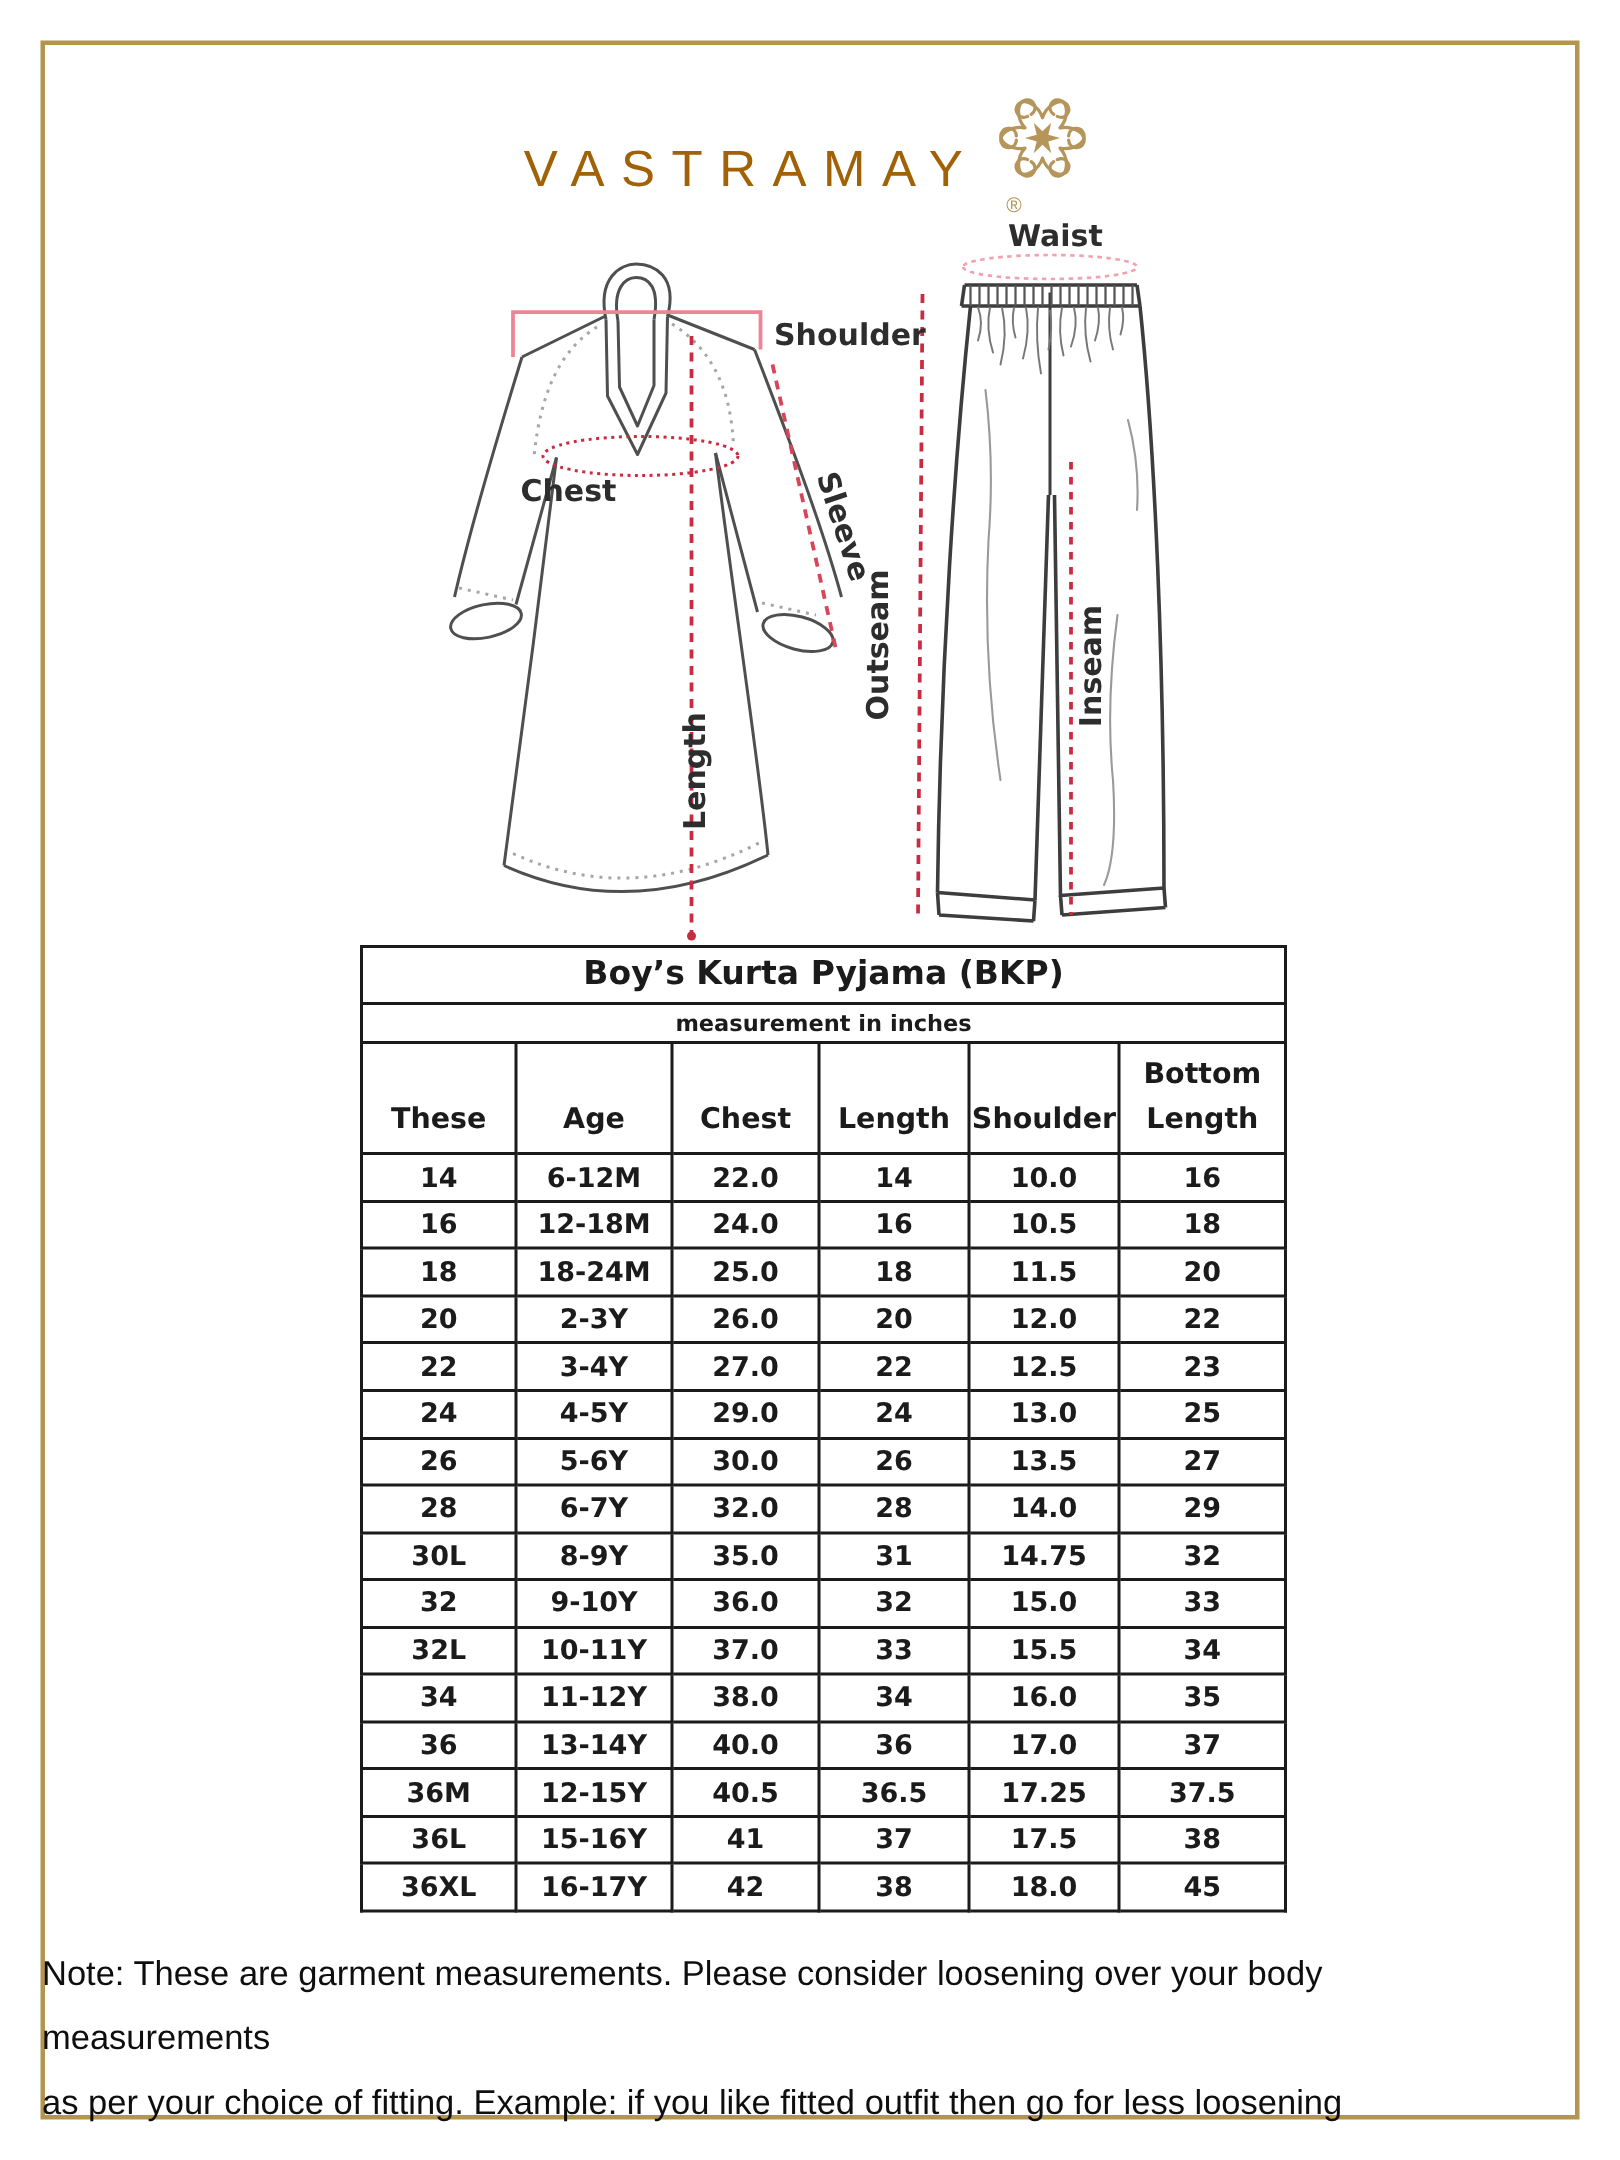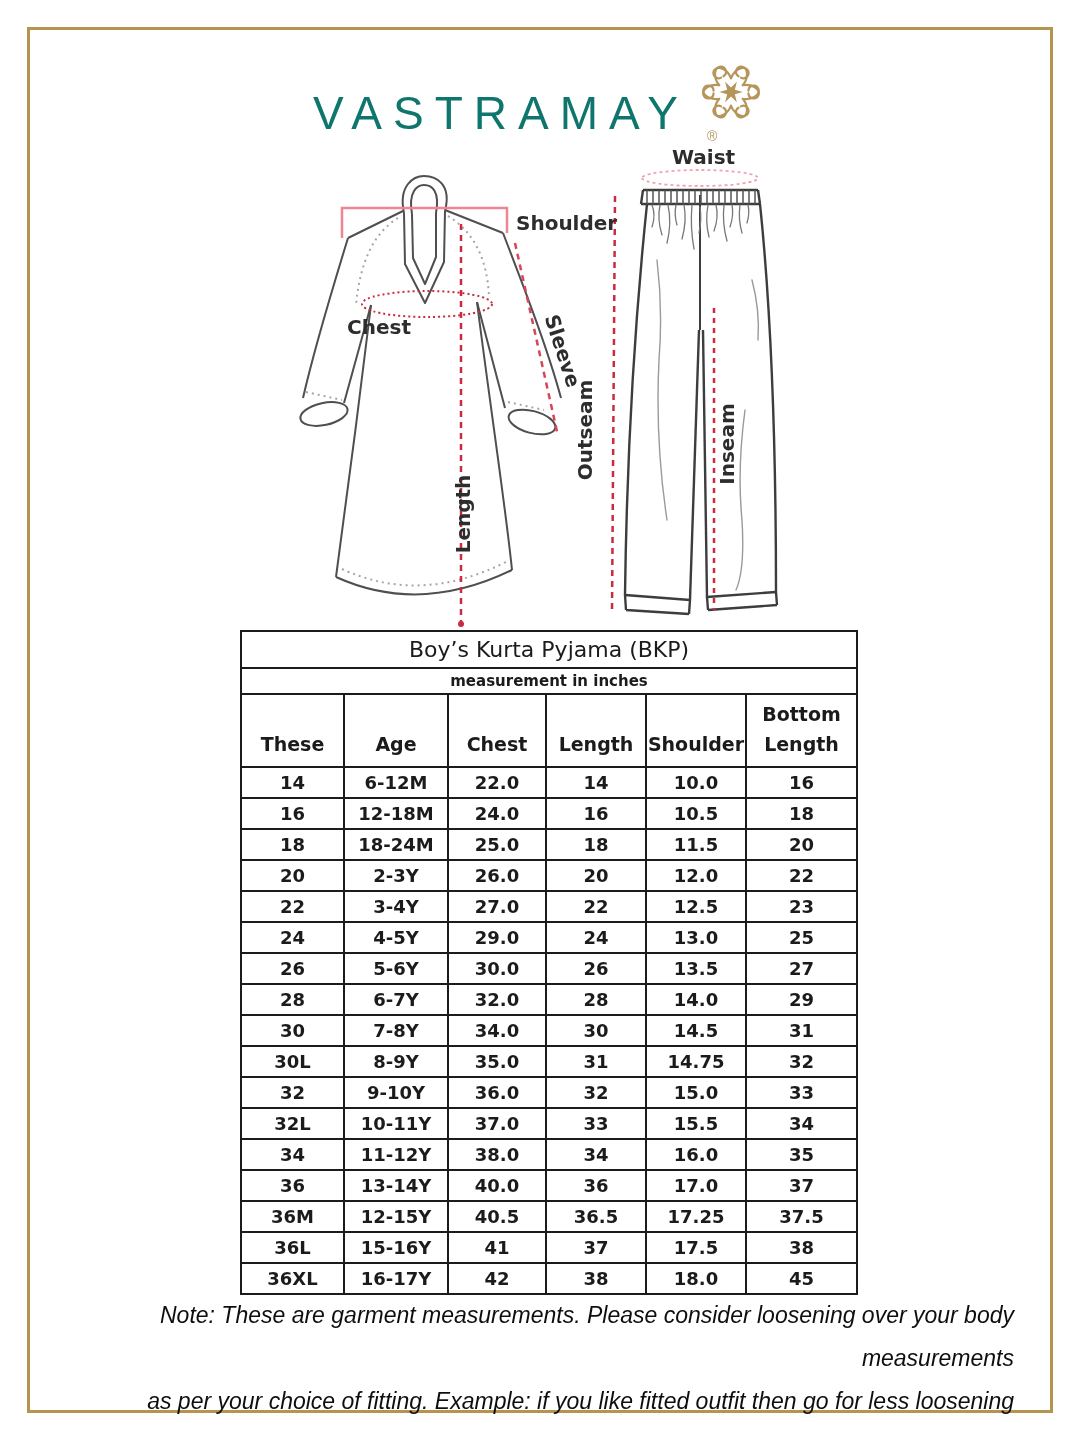--- a/index.html
+++ b/index.html
@@ -3,41 +3,41 @@
 <meta charset="utf-8">
 <style>
   html,body{margin:0;padding:0;background:#fff;}
   .page{position:relative;width:1080px;height:1440px;background:#ffffff;overflow:hidden;
         font-family:"DejaVu Sans",sans-serif;}
   .gold-frame{position:absolute;left:27px;top:27px;right:27px;bottom:27px;
         border:3px solid #b3954f;pointer-events:none;}
   
   .logo{position:absolute;top:56px;left:0;width:100%;display:flex;justify-content:center;
         align-items:flex-end;}
-  .logo-text{font-family:"Liberation Sans",sans-serif;font-size:46px;font-weight:400;
-        letter-spacing:11px;color:#0f766e;line-height:58px;}
+  .logo-text{font-family:"Liberation Sans",sans-serif;font-size:34px;font-weight:400;
+        letter-spacing:11px;color:#a16207;line-height:58px;}
   .ornament-wrap{position:relative;display:inline-block;margin-left:6px;margin-bottom:14px;}
   .ornament-wrap svg{display:block;}
   .reg{position:absolute;left:12px;bottom:-16px;font-size:14px;color:#b6955a;
         font-family:"Liberation Sans",sans-serif;}
   
   .diagram{position:absolute;left:0;top:140px;width:1080px;height:495px;}
   .diagram text{font-family:"DejaVu Sans",sans-serif;font-size:20px;font-weight:600;fill:#2d2d2d;}
   
   .size-table{position:absolute;left:240px;top:630px;width:616px;height:645px;
         border-collapse:collapse;table-layout:fixed;color:#1b1b1b;}
   .size-table td{border:2px solid #1b1b1b;text-align:center;padding:0;}
-  td.t-title{height:35px;font-size:22px;font-weight:normal;}
+  td.t-title{height:35px;font-size:22px;font-weight:bold;}
   td.t-sub{height:24px;font-size:15px;font-weight:bold;border-radius:12px;}
   tr.t-head td{height:64px;font-size:19px;font-weight:bold;vertical-align:bottom;
         padding-bottom:7px;line-height:1.55;}
   tr.t-row td{height:29px;font-size:18px;font-weight:bold;}
   
-  .note{position:absolute;left:28px;right:28px;top:1294px;text-align:right;padding-right:38px;
-        font-family:"Liberation Sans",sans-serif;font-size:23px;line-height:43px;color:#0e0e0e;font-style:italic;}
+  .note{position:absolute;left:28px;right:28px;top:1294px;padding-right:38px;
+        font-family:"Liberation Sans",sans-serif;font-size:23px;line-height:43px;color:#0e0e0e;}
 </style>
 </head>
 <body>
 
 <div class="page">
   <div class="gold-frame"></div>
 
   <div class="logo">
     <span class="logo-text">VASTRAMAY</span>
     <span class="ornament-wrap">
@@ -244,28 +244,20 @@
         </tr>
         <tr class="t-row">
           <td>28</td>
           <td>6-7Y</td>
           <td>32.0</td>
           <td>28</td>
           <td>14.0</td>
           <td>29</td>
         </tr>
         <tr class="t-row">
-          <td>30</td>
-          <td>7-8Y</td>
-          <td>34.0</td>
-          <td>30</td>
-          <td>14.5</td>
-          <td>31</td>
-        </tr>
-        <tr class="t-row">
           <td>30L</td>
           <td>8-9Y</td>
           <td>35.0</td>
           <td>31</td>
           <td>14.75</td>
           <td>32</td>
         </tr>
         <tr class="t-row">
           <td>32</td>
           <td>9-10Y</td>

